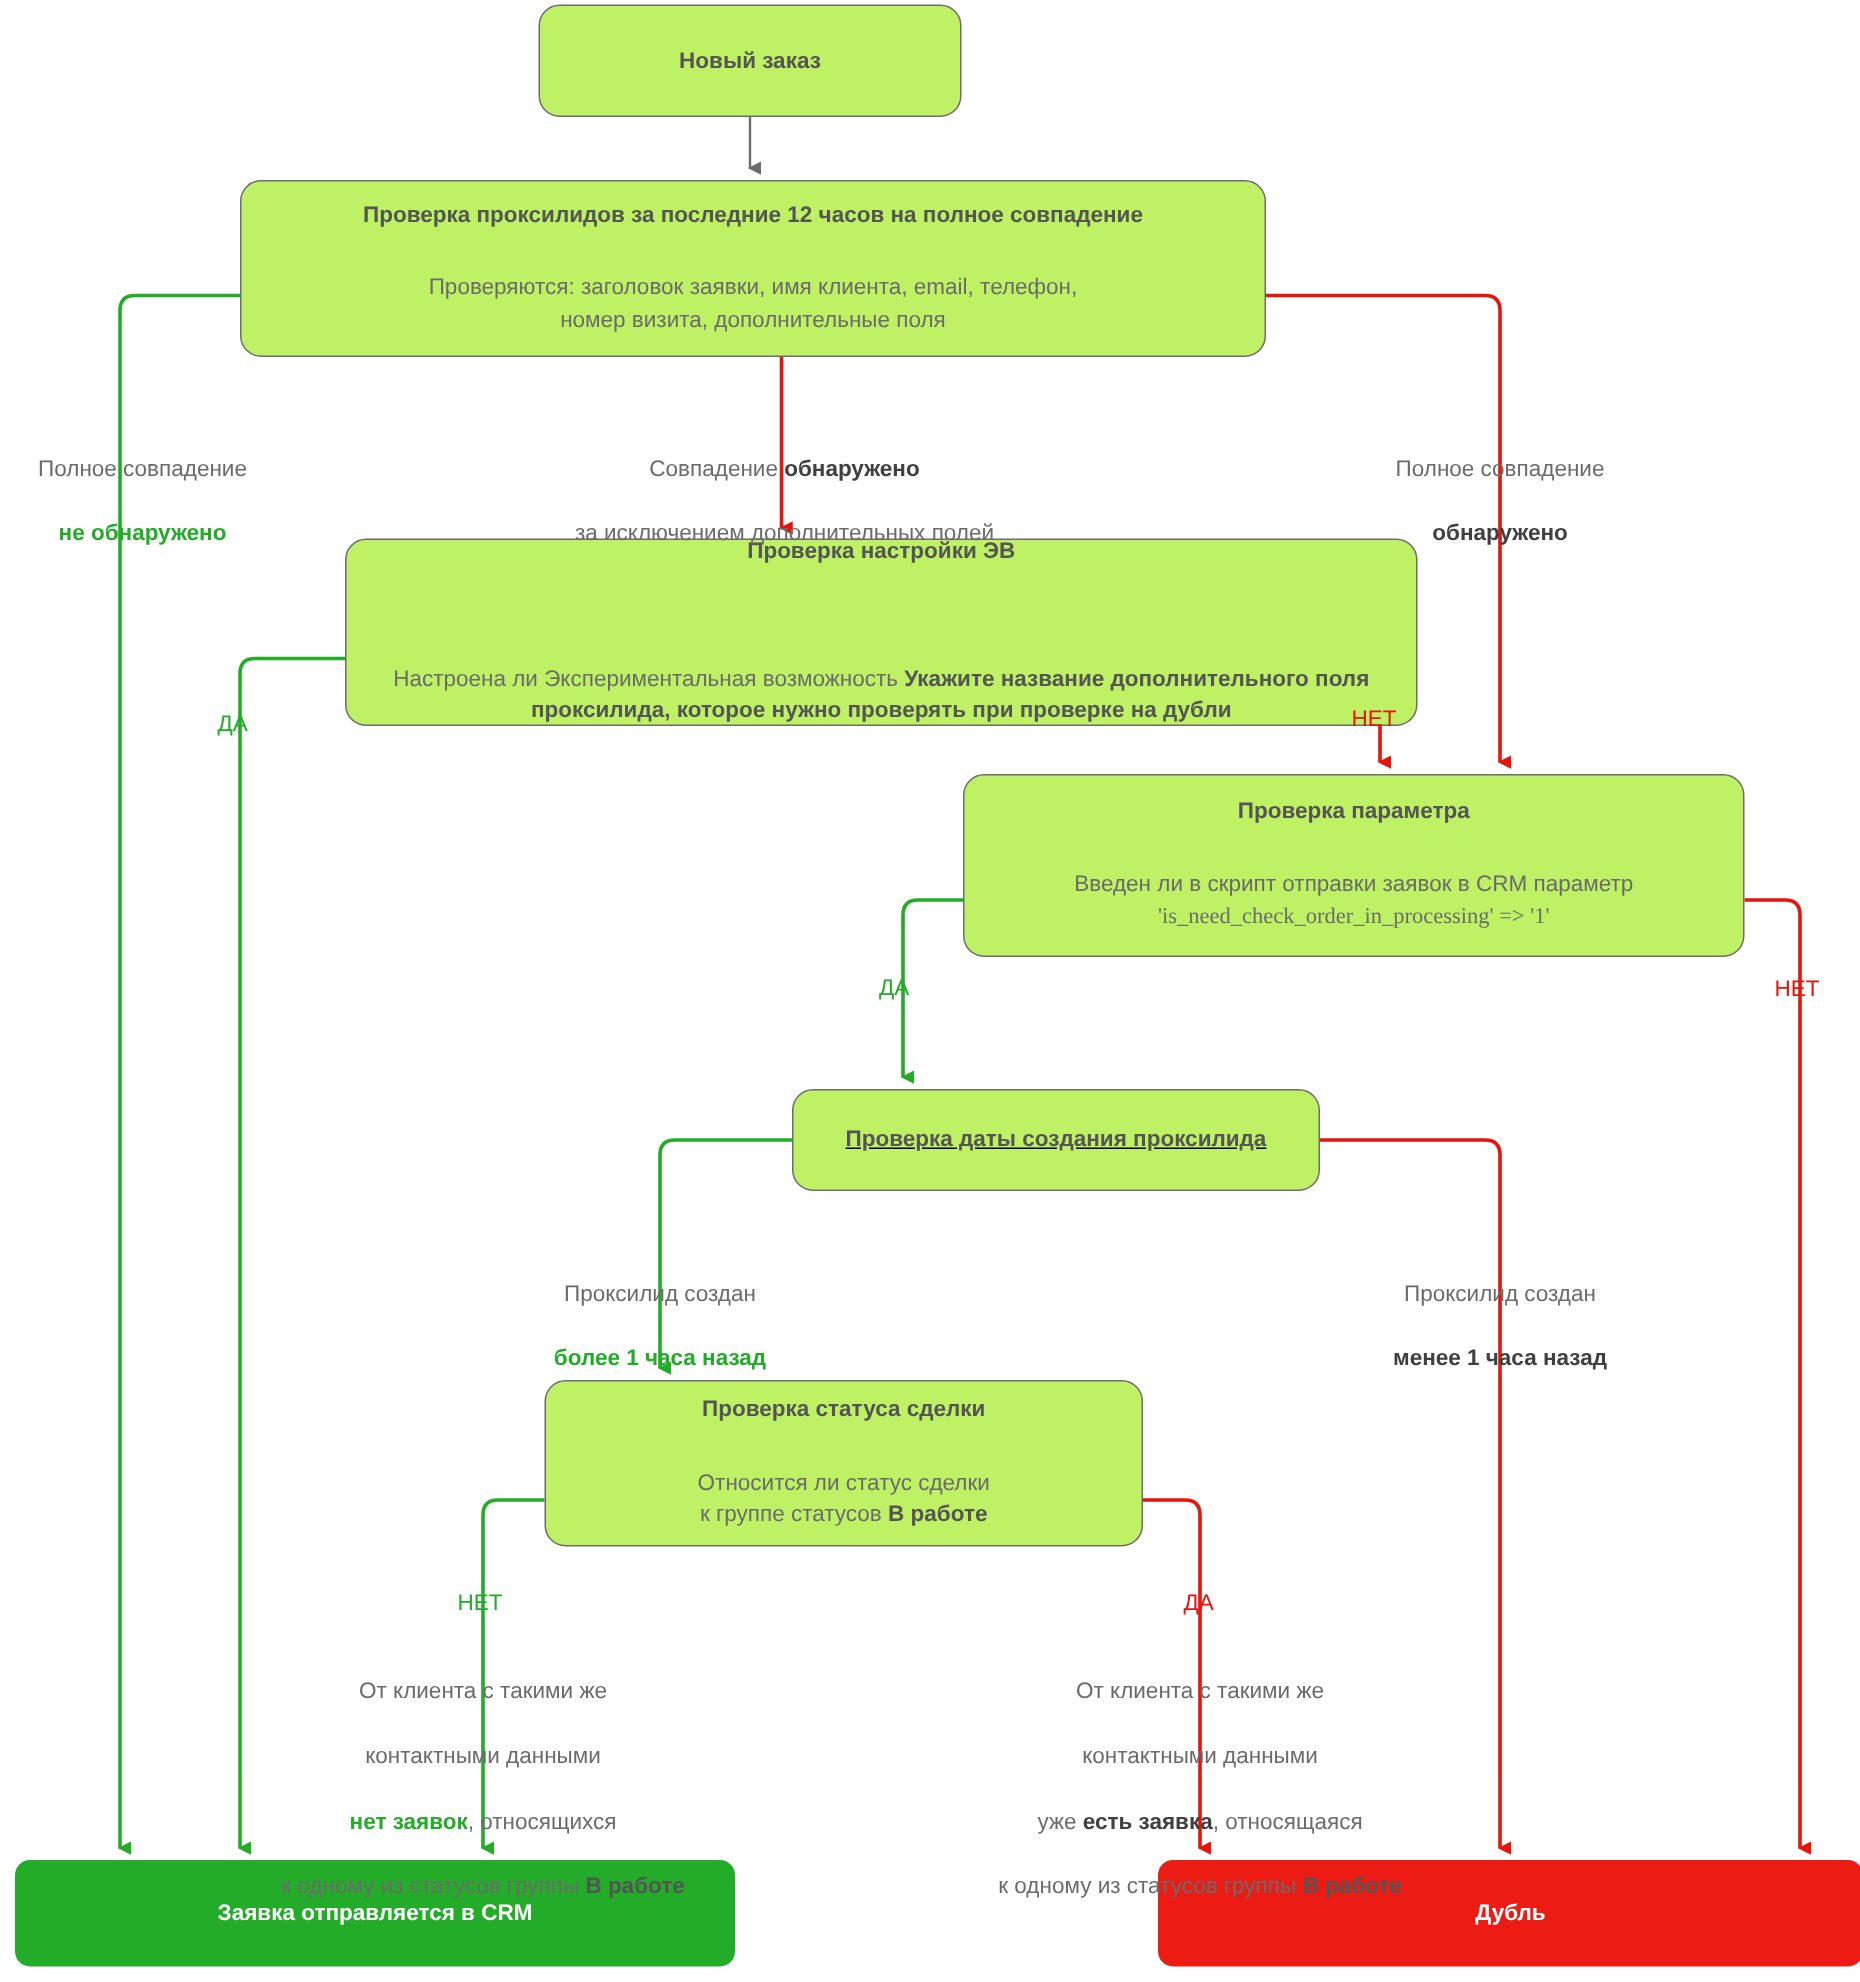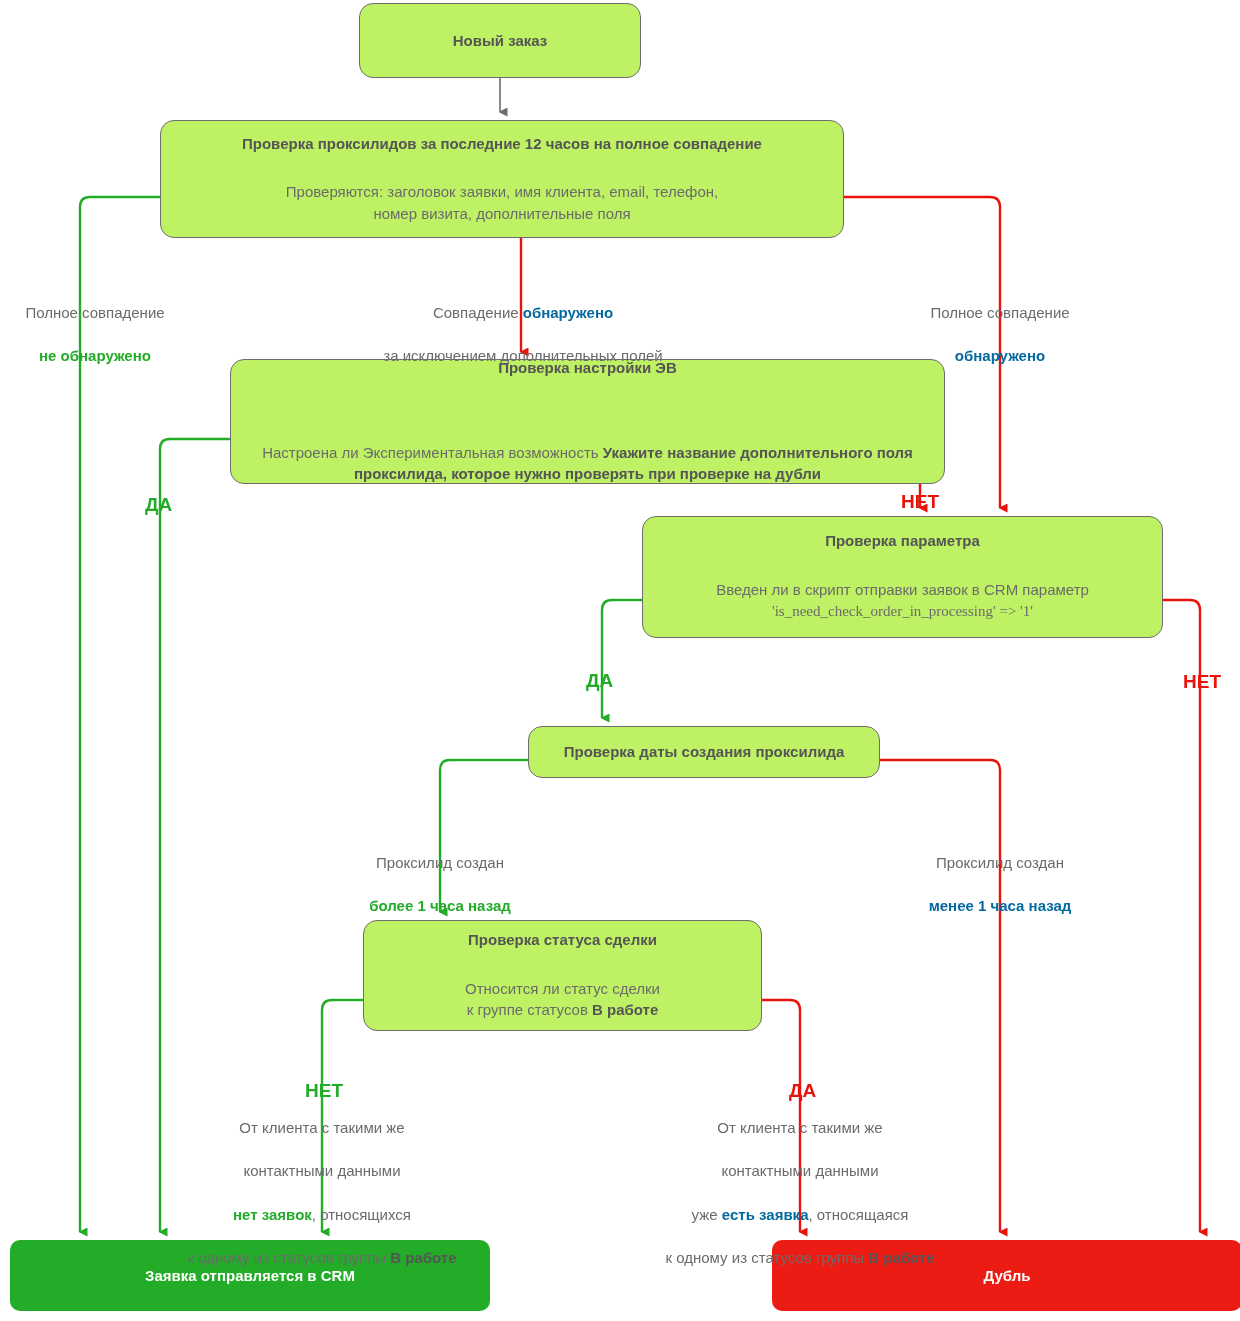--- a/index.html
+++ b/index.html
@@ -14,23 +14,23 @@
   .node .sub b{color:#555;font-weight:bold;}
   .mono-serif{font-family:"Liberation Serif",serif;font-size:15px;color:#6b6b6b;}
 
   .terminal{position:absolute;box-sizing:border-box;border-radius:10px;display:flex;align-items:center;justify-content:center;}
   .terminal span{font-size:15px;font-weight:bold;color:#ffffff;}
   .t-green{background:#22ac28;}
   .t-red{background:#ec1c14;}
 
   .edgelabel{position:absolute;font-size:15px;color:#6b6b6b;line-height:1.45;text-align:center;white-space:pre-line;}
   .edgelabel b.g{color:#22ac28;font-weight:bold;}
-  .edgelabel b.r{color:#0369a1;font-weight:bold;margin-top:36px;}
+  .edgelabel b.r{color:#404040;font-weight:bold;margin-top:36px;}
   .edgelabel b.d{color:#555;font-weight:bold;}
-  .yn{position:absolute;font-size:19px;font-weight:bold;margin-top:20px;}
+  .yn{position:absolute;font-size:15px;font-weight:normal;}
   .yn.g{color:#22ac28;}
   .yn.r{color:#e8140c;}
 </style>
 </head>
 <body>
 
 <div id="canvas">
 
   <svg class="wires" viewBox="0 0 1240 1321">
     <defs>
@@ -90,21 +90,21 @@
   </div>
 
   <div class="node" style="left:642px;top:516px;width:521px;height:122px;padding:0 14px;">
     <div class="ttl">Проверка параметра</div>
     <div class="sub">
       <span>Введен ли в скрипт отправки заявок в CRM параметр</span><br>
       <span class="mono-serif">'is_need_check_order_in_processing' =&gt; '1'</span>
     </div>
   </div>
 
-  <div class="node" style="left:528px;top:726px;width:352px;height:52px;">
+  <div class="node" style="left:528px;top:726px;width:352px;height:68px;text-decoration:underline;">
     <div class="ttl">Проверка даты создания проксилида</div>
   </div>
 
   <div class="node" style="left:363px;top:920px;width:399px;height:111px;padding:0 14px;">
     <div class="ttl">Проверка статуса сделки</div>
     <div class="sub">
       <span>Относится ли статус сделки</span><br>
       <span>к группе статусов </span><b>В работе</b>
     </div>
   </div>

